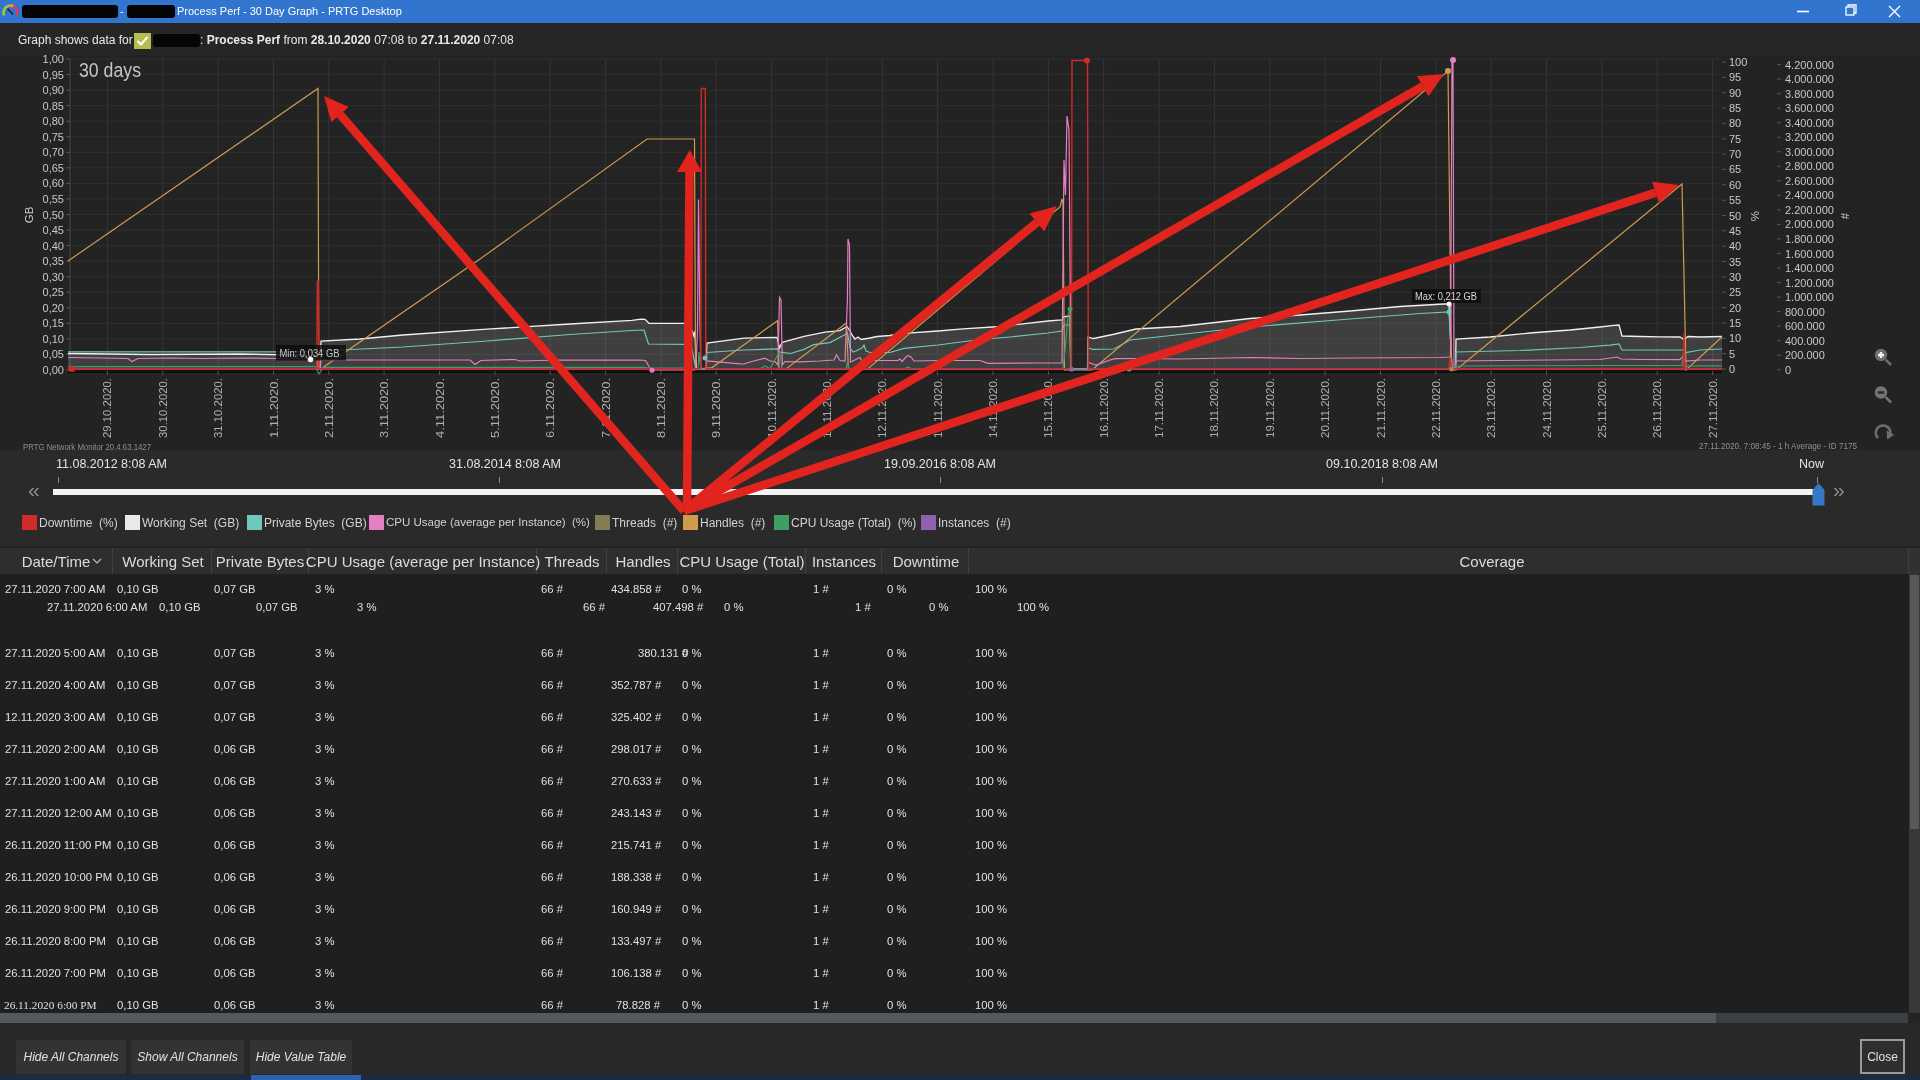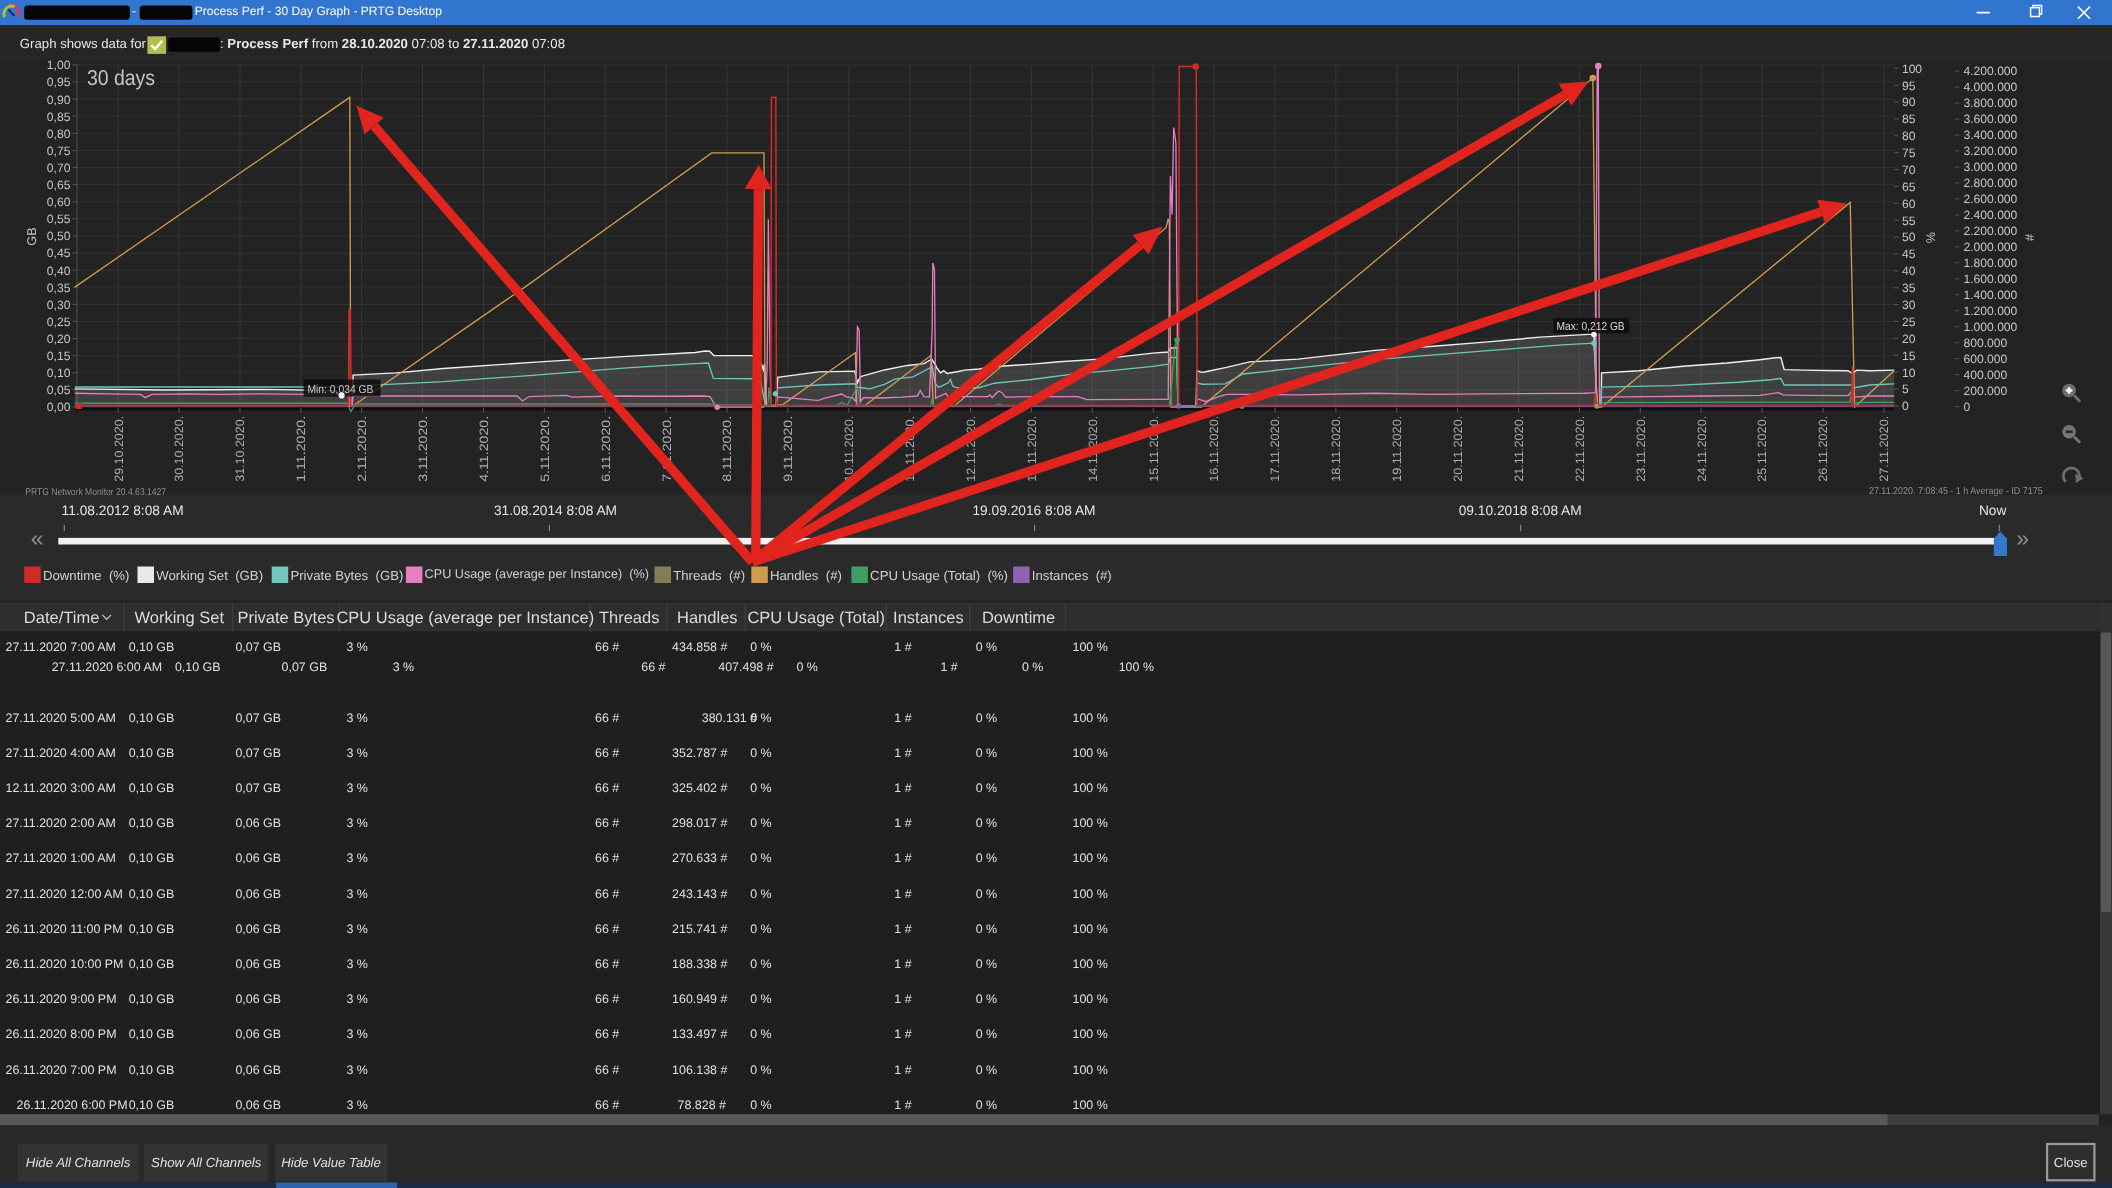--- a/index.html
+++ b/index.html
@@ -467,20 +467,23 @@
       </div>
       <div class="hc" style="left:678px;width:128px;">
         <span style="position:absolute;left:64px;transform:translateX(-50%);white-space:nowrap;">CPU Usage (Total)</span>
       </div>
       <div class="hc" style="left:806px;width:76px;">
         <span style="position:absolute;left:38px;transform:translateX(-50%);white-space:nowrap;">Instances</span>
       </div>
       <div class="hc" style="left:882px;width:87px;">
         <span style="position:absolute;left:44px;transform:translateX(-50%);white-space:nowrap;">Downtime</span>
       </div>
+      <div class="hc" style="left:969px;width:940px;">
+        <span style="position:absolute;left:523px;transform:translateX(-50%);white-space:nowrap;">Coverage</span>
+      </div>
       <svg class="chev" width="10" height="6" viewBox="0 0 10 6">
         <path d="M1 1 L5 5 L9 1" stroke="#bbb" stroke-width="1.2" fill="none"></path>
       </svg>
     </div>
   <div style="position:absolute;left:1909px;top:548px;width:11px;height:27px;background:#313131;"></div>
   <div class="tr" style="top:574px;">
       <span style="left:5px;">27.11.2020 7:00 AM</span>
       <span style="left:117px;">0,10 GB</span>
       <span style="left:214px;">0,07 GB</span>
       <span style="left:315px;">3 %</span>
@@ -629,21 +632,21 @@
       <span style="left:214px;">0,06 GB</span>
       <span style="left:315px;">3 %</span>
       <span style="left:541px;">66 #</span>
       <span style="left:611px;">106.138 #</span>
       <span style="left:682px;">0 %</span>
       <span style="left:813px;">1 #</span>
       <span style="left:887px;">0 %</span>
       <span style="left:975px;">100 %</span>
     </div>
     <div class="tr" style="top:990px;">
-      <span style="left:15px;">26.11.2020 6:00 PM</span>
+      <span style="left:4px;font-family:Liberation Serif, serif;">26.11.2020 6:00 PM</span>
       <span style="left:117px;">0,10 GB</span>
       <span style="left:214px;">0,06 GB</span>
       <span style="left:315px;">3 %</span>
       <span style="left:541px;">66 #</span>
       <span style="left:616px;">78.828 #</span>
       <span style="left:682px;">0 %</span>
       <span style="left:813px;">1 #</span>
       <span style="left:887px;">0 %</span>
       <span style="left:975px;">100 %</span>
     </div>

